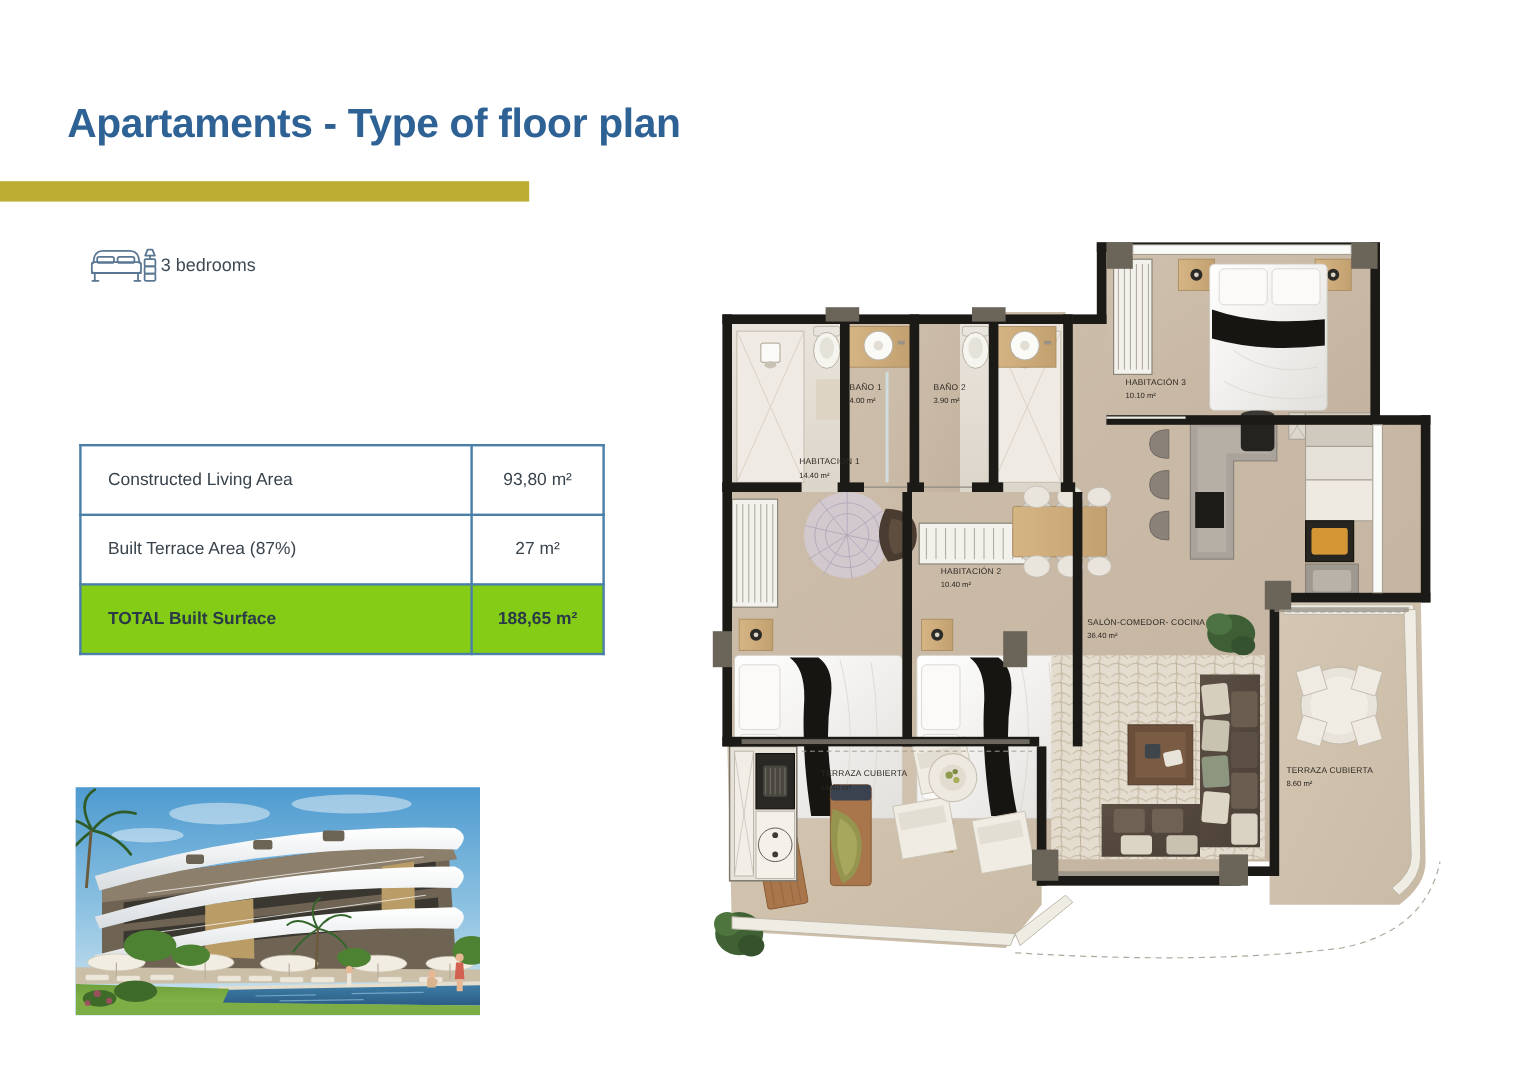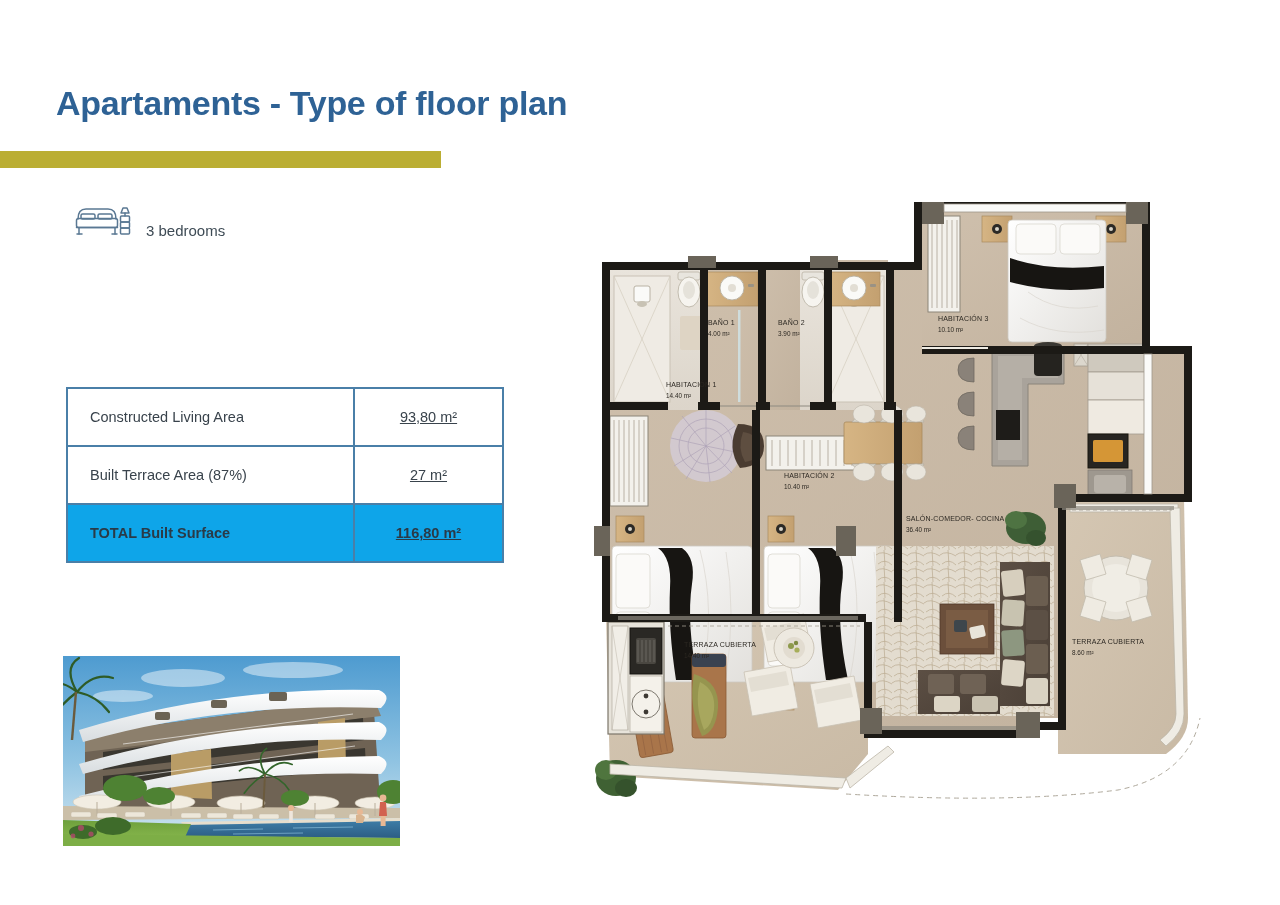--- a/index.html
+++ b/index.html
@@ -22,41 +22,41 @@
     letter-spacing:-0.3px;
     white-space:nowrap;
   }
   .rule {
     position:absolute; left:0; top:151px;
     width:441px; height:17px;
     background:#BBAE33;
   }
 
   
-  .badge { position:absolute; left:74px; top:203px; display:flex; align-items:flex-end; gap:14px; }
+  .badge { position:absolute; left:74px; top:203px; display:flex; align-items:center; gap:2px; }
   .badge .bedicon { width:58px; height:36px; display:block; }
   .badge .bedlabel { font-size:15px; color:#3E4B55; }
 
   
   .spec {
-    position:absolute; left:66px; top:387px;
+    position:absolute; left:66px; top:370px;
     width:438px;
     border-collapse:collapse;
     padding-left:40px;
   }
   .spec td {
     border:2px solid #4A7FA8;
     height:58px;
     font-size:14.5px;
     color:#39434C;
     padding:0 22px;
     vertical-align:middle;
   }
-  .spec td.val { width:149px; text-align:center; padding:0;text-decoration:underline; }
-  .spec tr.total td { background:#0ea5e9; font-weight:bold; color:#2A3A47; }
+  .spec td.val { width:110px; text-align:center; padding:0; }
+  .spec tr.total td { background:#84cc16; font-weight:bold; color:#2A3A47; }
 
   
   .render {
     position:absolute; left:63px; top:656px;
     width:337px; height:190px;
     overflow:hidden;
     background:#7FB6DC;
   }
   .render svg { display:block; width:337px; height:190px; }
 
@@ -114,21 +114,21 @@
       <tr>
         <td>Constructed Living Area</td>
         <td class="val">93,80 m²</td>
       </tr>
       <tr>
         <td>Built Terrace Area (87%)</td>
         <td class="val">27 m²</td>
       </tr>
       <tr class="total">
         <td>TOTAL Built Surface</td>
-        <td class="val">116,80 m²</td>
+        <td class="val">188,65 m²</td>
       </tr>
     </tbody>
   </table>
 
   <div class="render">
     <svg viewBox="0 0 337 190" xmlns="http://www.w3.org/2000/svg">
       <defs>
         <linearGradient id="sky" x1="0" y1="0" x2="0" y2="1">
           <stop offset="0%" stop-color="#4E9BD0"></stop>
           <stop offset="55%" stop-color="#8FC3E2"></stop>

